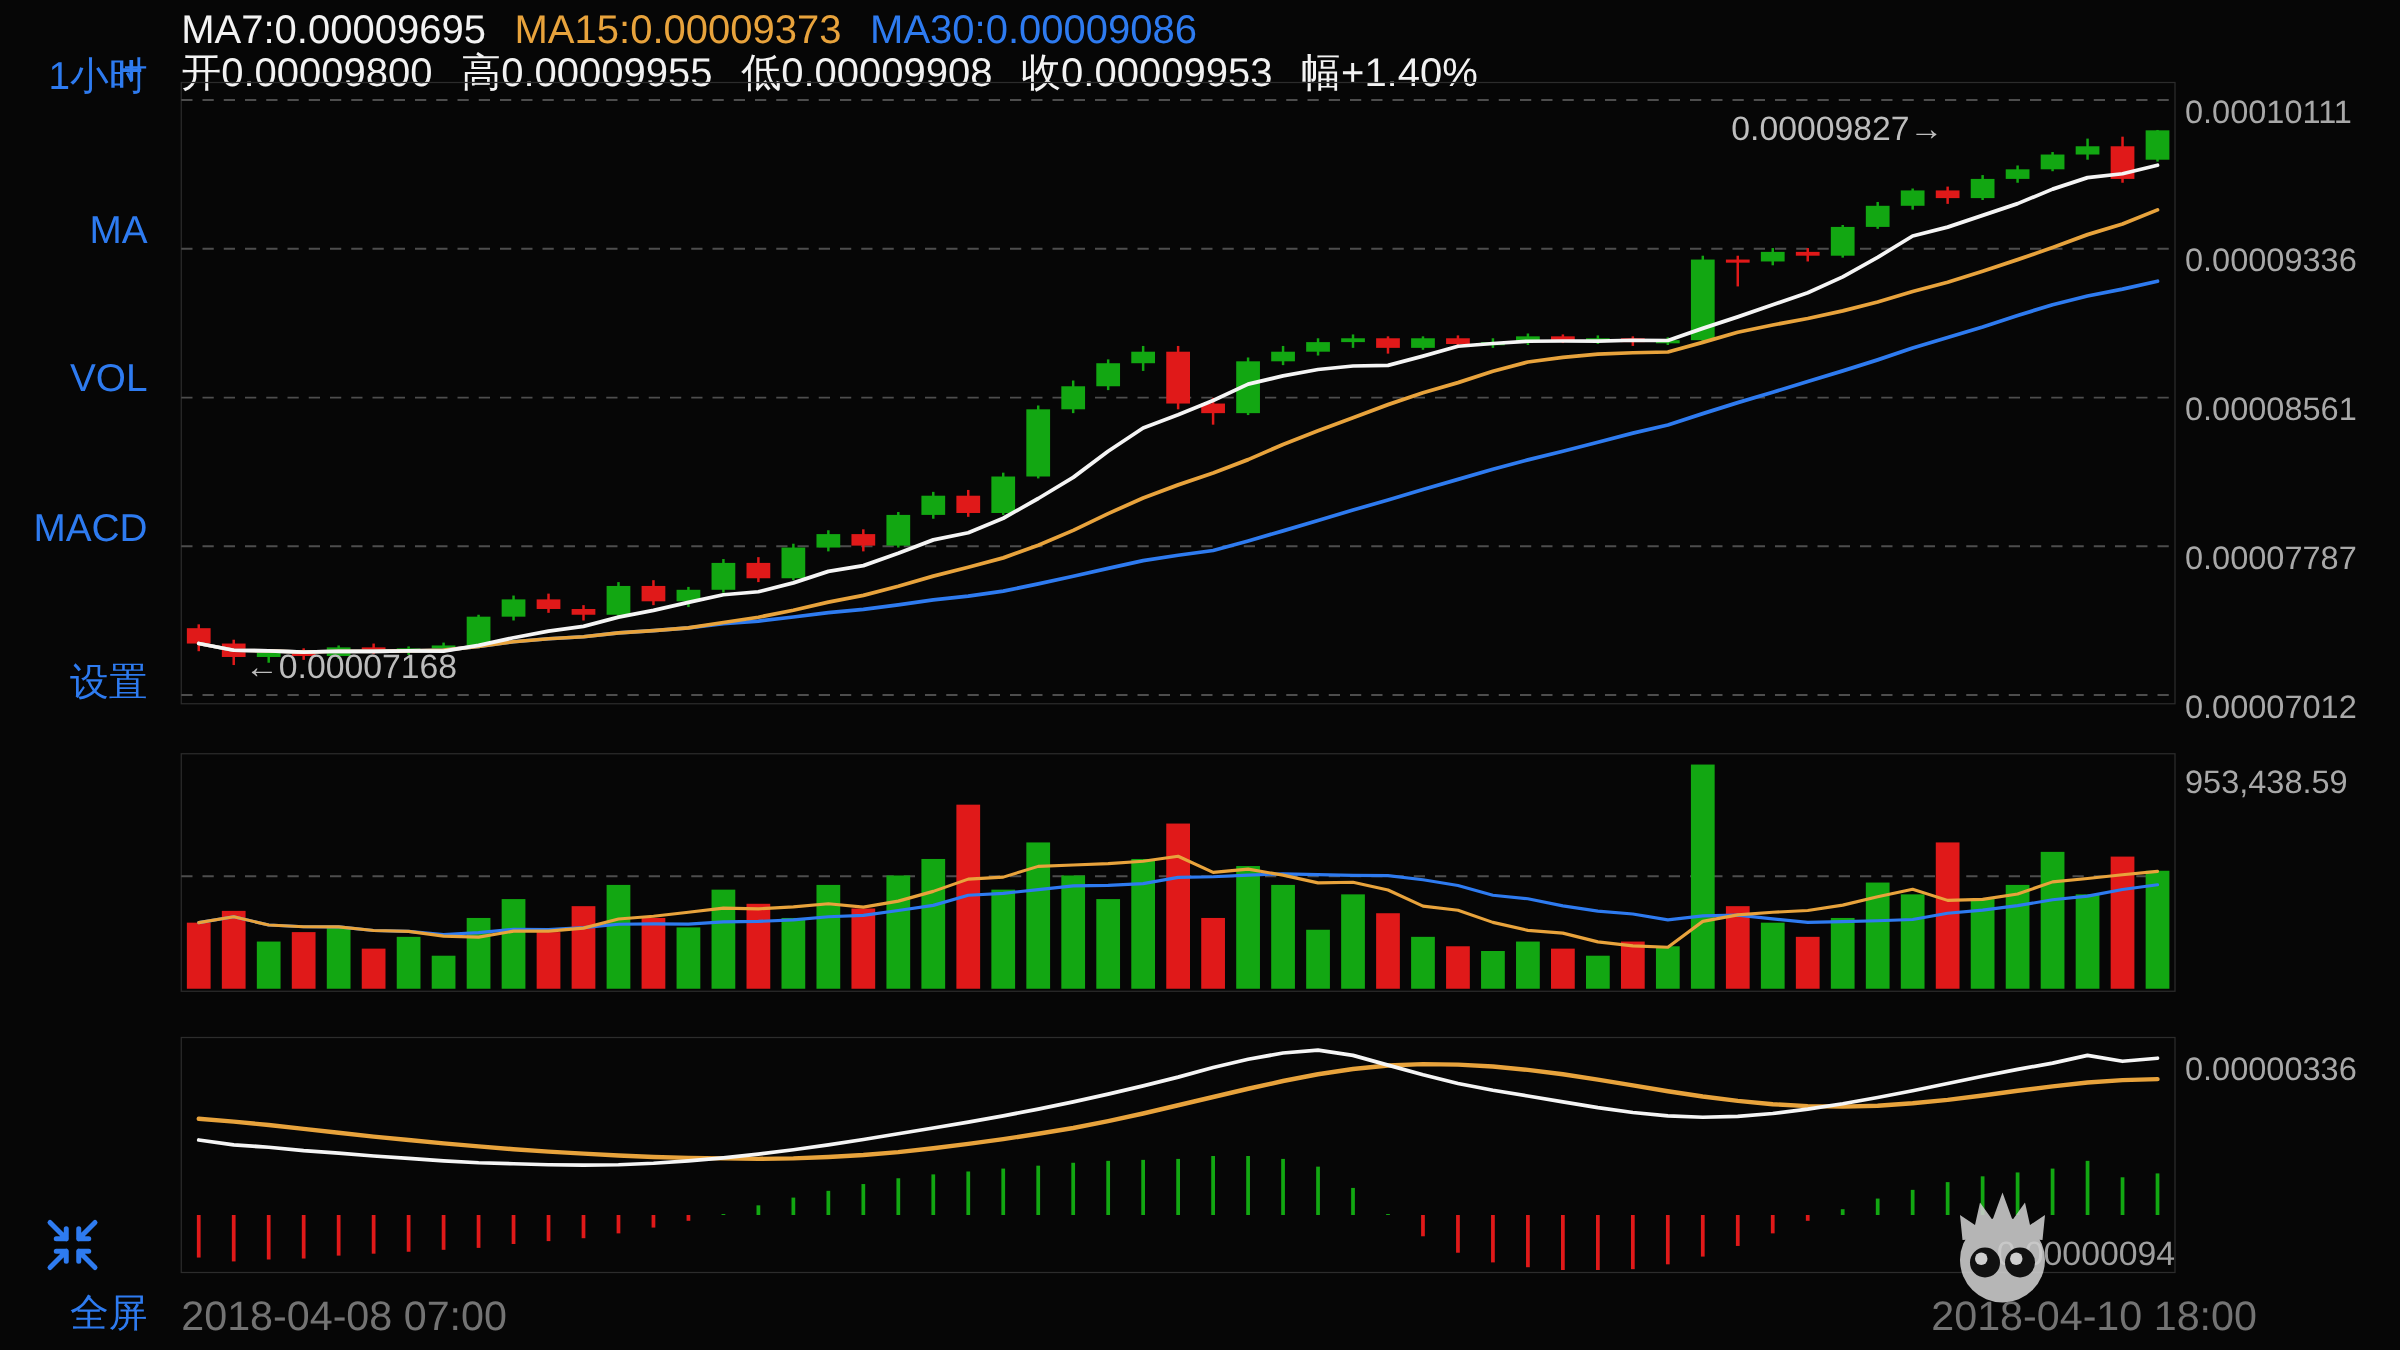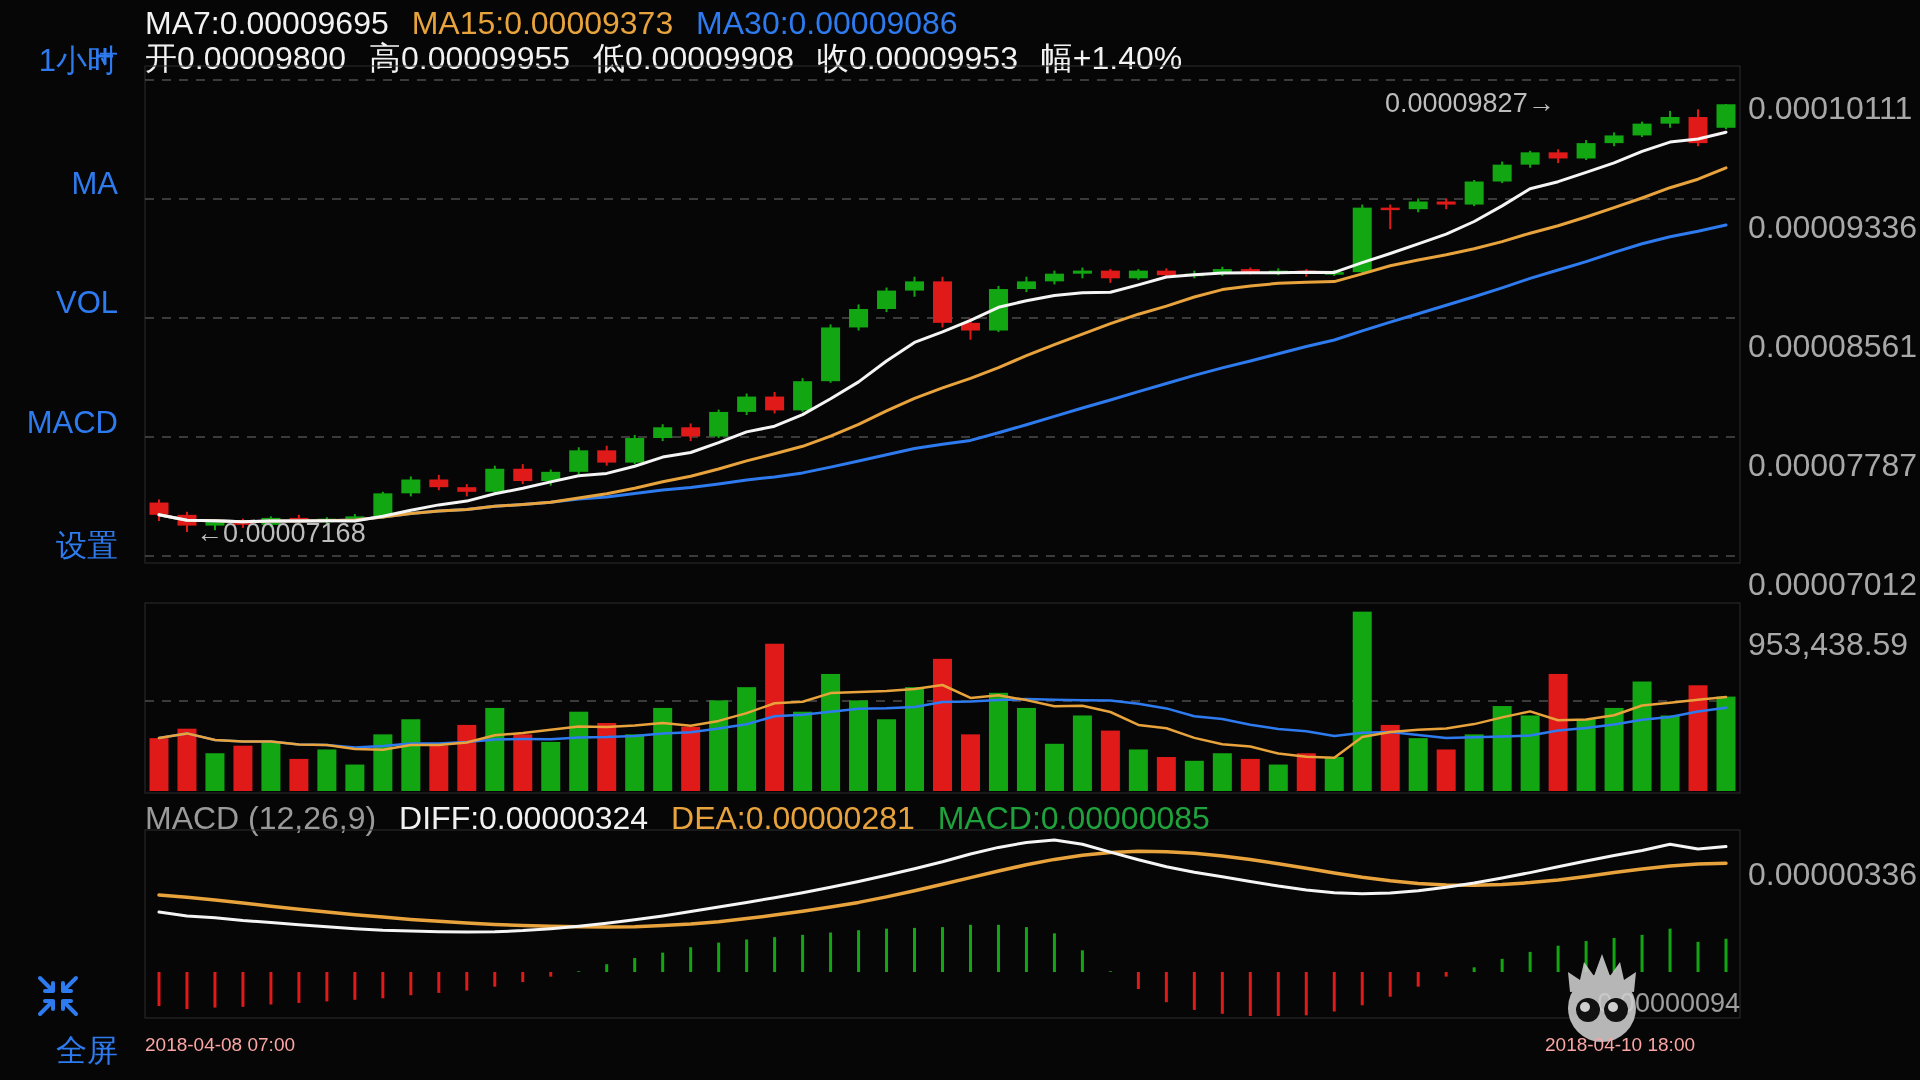--- a/index.html
+++ b/index.html
@@ -8,23 +8,23 @@
   
   .side-item{position:absolute;left:0;width:118px;text-align:right;font-size:31px;
              color:#2e7bf0;cursor:pointer;}
   .fs-icon{position:absolute;left:36px;top:974px;width:44px;height:44px;}
   
   .hline{position:absolute;left:145px;white-space:nowrap;font-size:32px;color:#f2f2f2;}
   .hline span{margin-right:14px;}
   .c-white{color:#f2f2f2}.c-orange{color:#e8a33c}.c-blue{color:#2e7bf0}
   .c-gray{color:#9a9a9a}.c-green{color:#1fa23c}
   
-  .ytick{position:absolute;left:1748px;width:172px;font-size:32px;color:#a8a8a8;z-index:2;margin-top:16px;}
+  .ytick{position:absolute;left:1748px;width:172px;font-size:26px;color:#a8a8a8;z-index:2;}
   .ann{position:absolute;font-size:27px;color:#bdbdbd;z-index:2;white-space:nowrap;}
-  .tstamp{position:absolute;top:1034px;font-size:19px;color:#fca5a5;z-index:11;white-space:nowrap;}
+  .tstamp{position:absolute;top:1034px;font-size:33px;color:#737373;z-index:11;white-space:nowrap;}
   
   .wm{position:absolute;z-index:10;}
   .wm-text{left:1645px;top:962px;font-size:58px;font-weight:bold;color:rgba(225,225,225,.92);
            text-shadow:0 0 6px rgba(255,255,255,.55);letter-spacing:2px;white-space:nowrap;}
   svg{display:block}
   #chart-svg{position:absolute;left:0;top:0;z-index:1;}
 </style>
 </head>
 <body>
 
@@ -318,26 +318,20 @@
   <div class="ytick" style="top:193px">0.00009336</div>
   <div class="ytick" style="top:312px">0.00008561</div>
   <div class="ytick" style="top:431px">0.00007787</div>
   <div class="ytick" style="top:550px">0.00007012</div>
 
   <div class="ann" style="left:1385px;top:88px;width:275px;">0.00009827→</div>
   <div class="ann" style="left:196px;top:518px">←0.00007168</div>
 
   <div class="ytick" style="top:610px">953,438.59</div>
 
-  <div class="hline" style="top:800px">
-    <span class="c-gray">MACD (12,26,9)</span>
-    <span class="c-white">DIFF:0.00000324</span>
-    <span class="c-orange">DEA:0.00000281</span>
-    <span class="c-green">MACD:0.00000085</span>
-  </div>
   <div class="ytick" style="top:840px">0.00000336</div>
   <div class="ann" style="left:1560px;top:988px;width:180px;text-align:right;color:#9e9e9e;z-index:2">0.00000094</div>
 
   <div class="tstamp" style="left:145px">2018-04-08 07:00</div>
   <div class="tstamp" style="left:1545px">2018-04-10 18:00</div>
 
   <svg class="wm" style="left:1552px;top:950px" width="100" height="100" viewBox="0 0 100 100">
     <g fill="#cfcfcf" opacity="0.88">
       <path d="M50 4 L58 26 L68 12 L72 30 L84 22 L82 42 L50 40 L18 42 L16 22 L28 30 L32 12 L42 26 Z"></path>
       <circle cx="50" cy="58" r="34"></circle>

